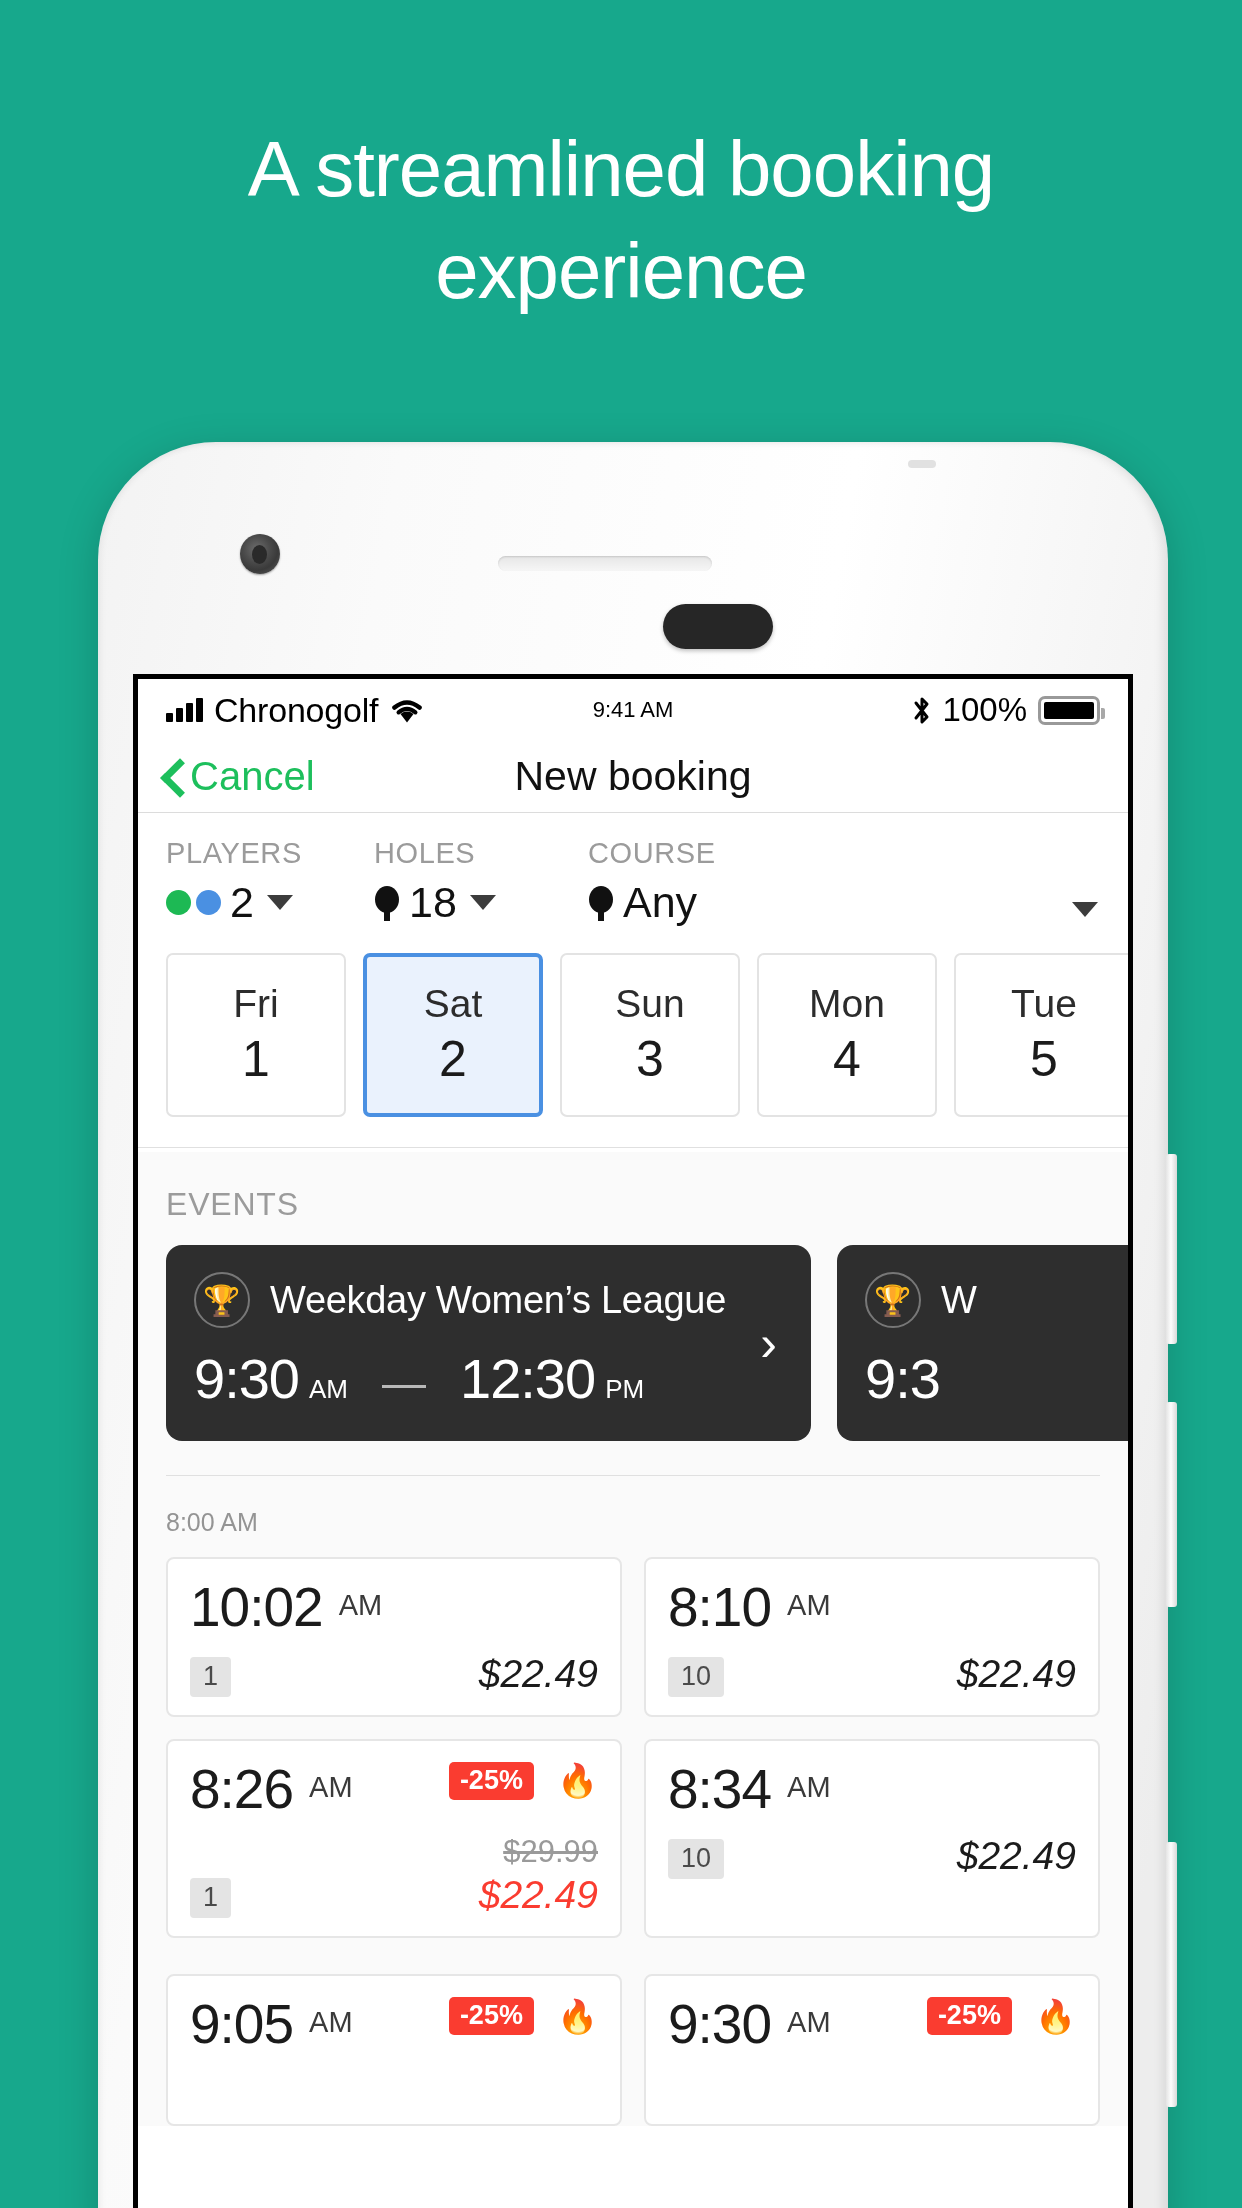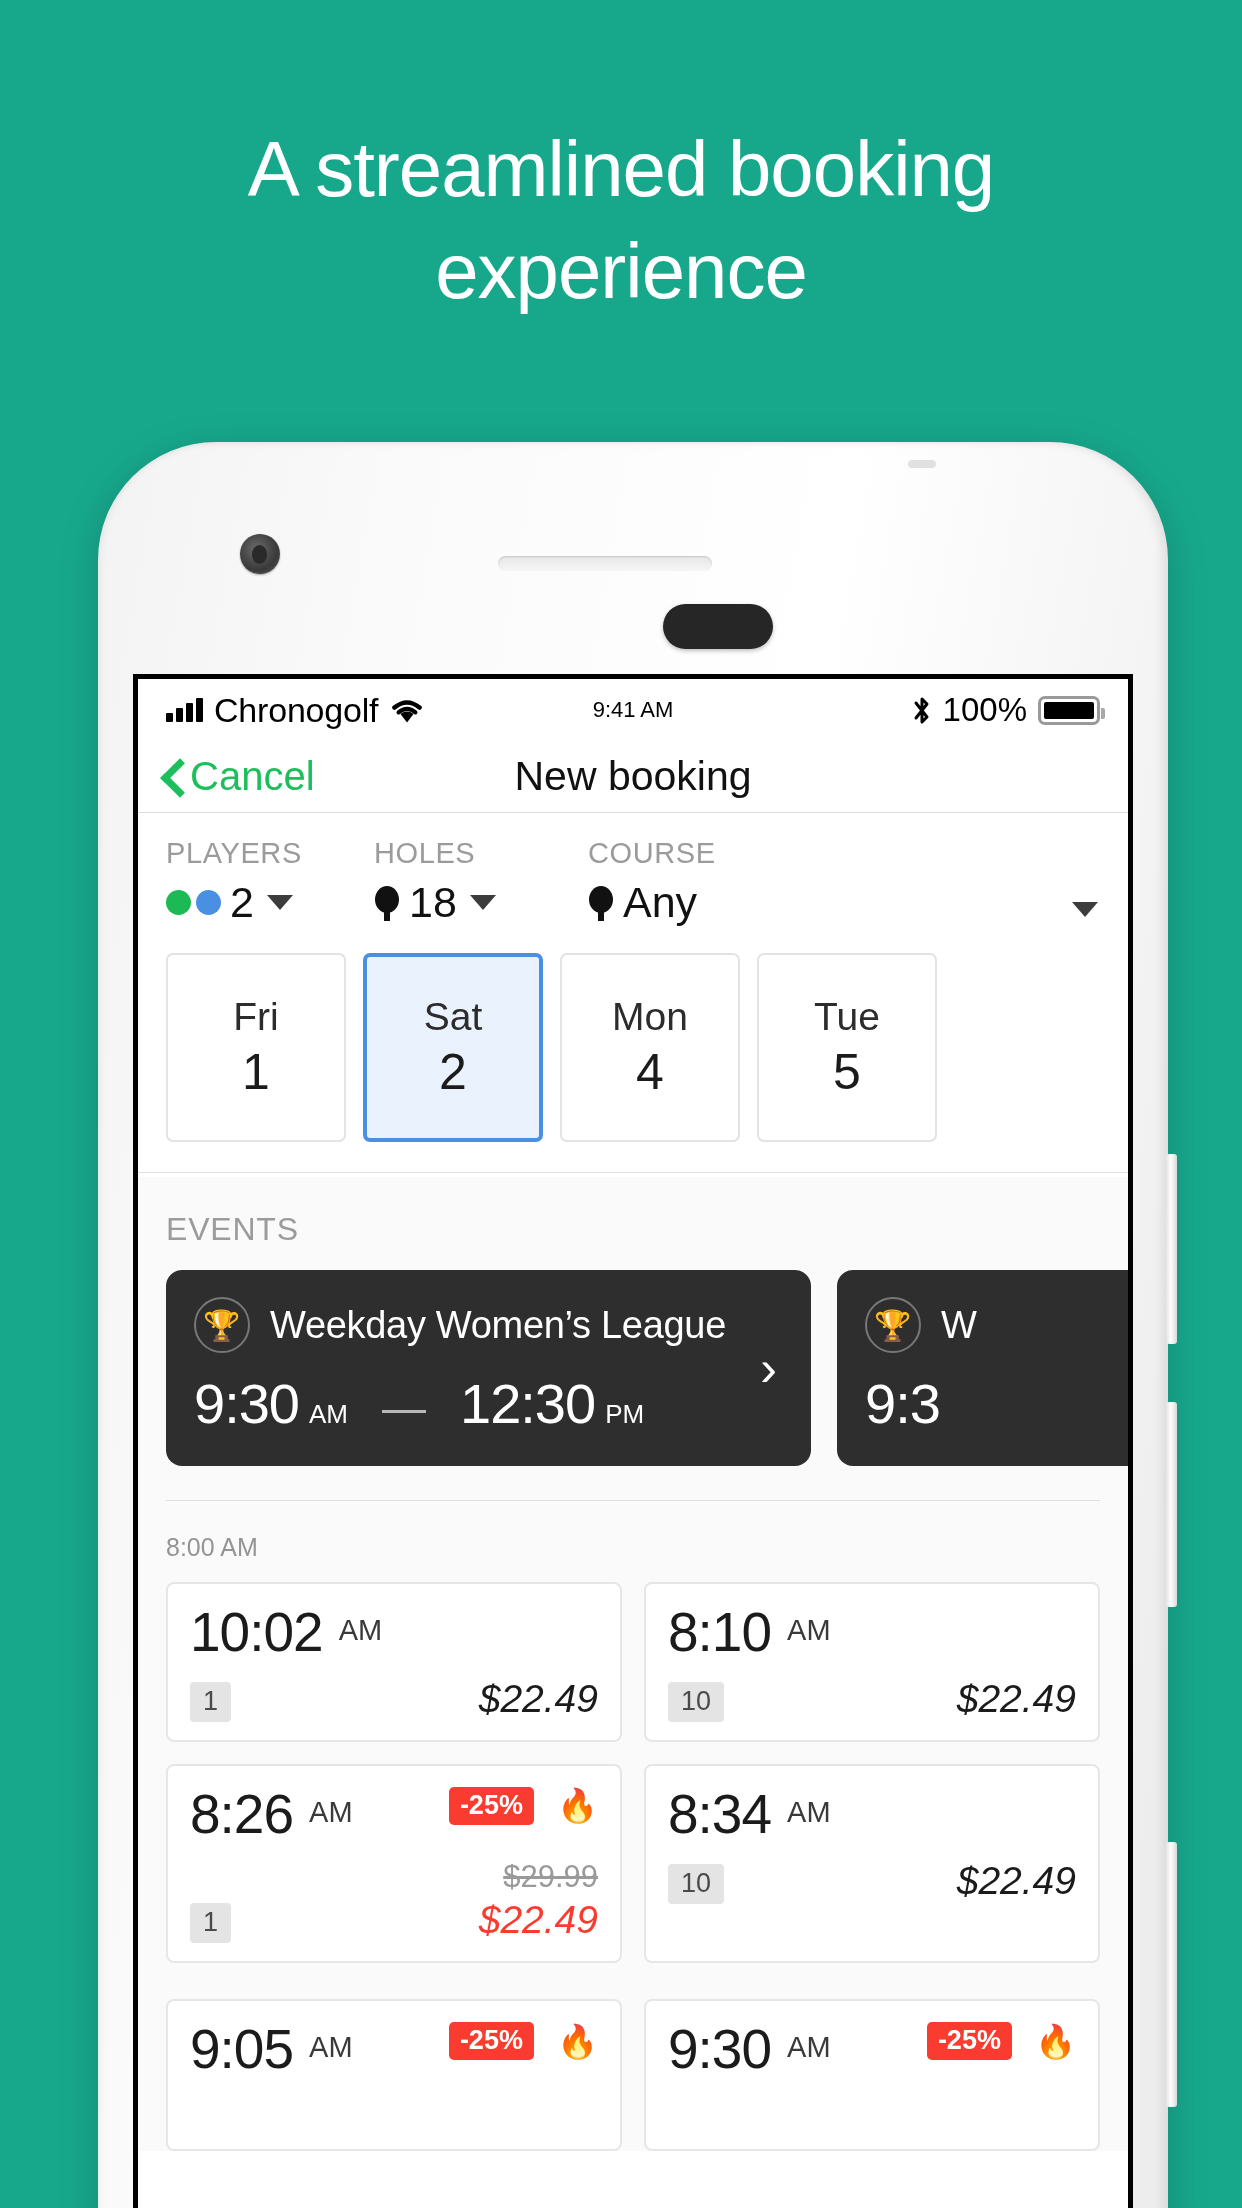--- a/index.html
+++ b/index.html
@@ -158,21 +158,21 @@
   .caret.far{ position:absolute; right:30px; bottom:10px; }
 
   .filters-wrap{ background:#fff; padding-bottom:4px; }
 
   
   .datestrip{
     display:flex; gap:17px; padding:26px 28px 30px 28px; background:#fff;
     border-bottom:1px solid #e0e0e0;
   }
   .daycard{
-    width:180px; flex:none; height:189px; border:2px solid #e3e3e3; border-radius:7px;
+    width:180px; flex:none; height:164px; border:2px solid #e3e3e3; border-radius:7px;
     background:#fff; display:flex; flex-direction:column;
     align-items:center; justify-content:center; gap:4px;
   }
   .daycard.sel{ border:4px solid #4a90e2; background:#eaf2fd; }
   .dname{ font-size:39px; color:#2c2c2c; }
   .dnum{ font-size:50px; color:#1b1b1b; }
 
   
   .content{ background:#fafafa; padding-top:34px; }
   .sec-label{
@@ -320,20 +320,24 @@
       <div class="datestrip">
         <div class="daycard">
           <span class="dname">Fri</span>
           <span class="dnum">1</span>
         </div>
         <div class="daycard sel">
           <span class="dname">Sat</span>
           <span class="dnum">2</span>
         </div>
         <div class="daycard">
+          <span class="dname">Sun</span>
+          <span class="dnum">3</span>
+        </div>
+        <div class="daycard">
           <span class="dname">Mon</span>
           <span class="dnum">4</span>
         </div>
         <div class="daycard">
           <span class="dname">Tue</span>
           <span class="dnum">5</span>
         </div>
       </div>
     </div>
 

